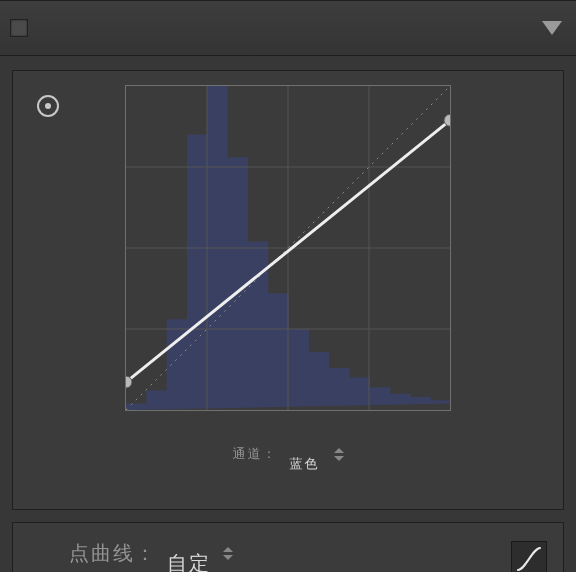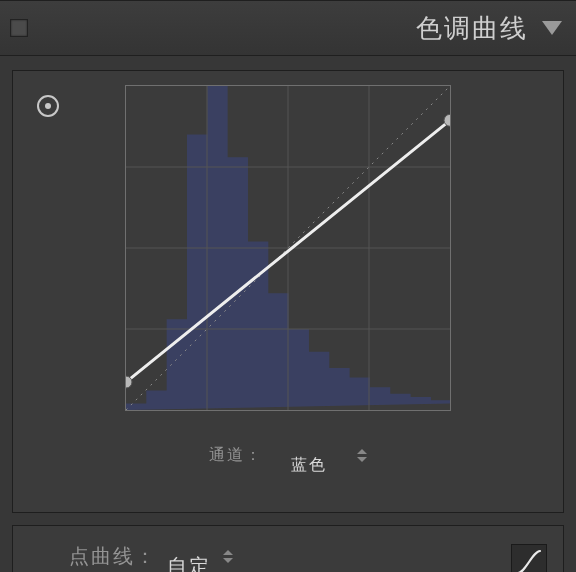--- a/index.html
+++ b/index.html
@@ -74,23 +74,23 @@
     margin: 0 auto;
     border: 1px solid #707070;
     position: relative;
     background: #3b3b3b;
   }
   .curve-svg { position: absolute; inset: 0; }
   .channel-row {
     display: flex;
     align-items: center;
     justify-content: center;
-    gap: 28px;
+    gap: 12px;
     padding: 24px 0 16px 0;
-    font-size: 16px;
+    font-size: 13px;
   }
   .label { color: #949494; letter-spacing: 2px; }
   .value { color: #d9d9d9; letter-spacing: 2px; margin-top: 20px; }
   .spinner {
     display: inline-flex;
     flex-direction: column;
     gap: 3px;
     margin-left: 2px;
   }
   .spinner .up, .spinner .down {
@@ -122,21 +122,20 @@
     border: 1px solid #1a1a1a;
     display: flex; align-items: center; justify-content: center;
   }
 </style>
 </head>
 <body>
 
 <div class="panel-header">
   <div class="header-swatch"></div>
   <div class="header-right">
-    <span class="header-title">色调曲线</span>
     <div class="disclose"></div>
   </div>
 </div>
 
 <div class="main">
   <div class="curve-wrap">
     <div class="target-btn"></div>
     <div class="curve-box">
       <svg class="curve-svg" id="curve-svg" viewBox="0 0 326 326">
           <path d="M 0 326 L 0 319.48 L 20.454901960784312 319.48 L 20.454901960784312 306.44 L 40.909803921568624 306.44 L 40.909803921568624 234.71999999999997 L 61.36470588235294 234.71999999999997 L 61.36470588235294 48.900000000000034 L 81.81960784313725 48.900000000000034 L 81.81960784313725 0 L 102.27450980392156 0 L 102.27450980392156 71.72 L 122.72941176470589 71.72 L 122.72941176470589 156.48 L 143.1843137254902 156.48 L 143.1843137254902 208.64 L 163.6392156862745 208.64 L 163.6392156862745 244.5 L 184.09411764705882 244.5 L 184.09411764705882 267.32 L 204.54901960784312 267.32 L 204.54901960784312 283.62 L 225.00392156862745 283.62 L 225.00392156862745 293.4 L 245.45882352941177 293.4 L 245.45882352941177 303.18 L 265.9137254901961 303.18 L 265.9137254901961 309.7 L 286.3686274509804 309.7 L 286.3686274509804 312.96 L 306.8235294117647 312.96 L 306.8235294117647 316.22 L 326 316.22 L 326 319.48 L NaN 319.48 L 326 326 Z" fill="#3b4268" fill-opacity="0.85"></path>

